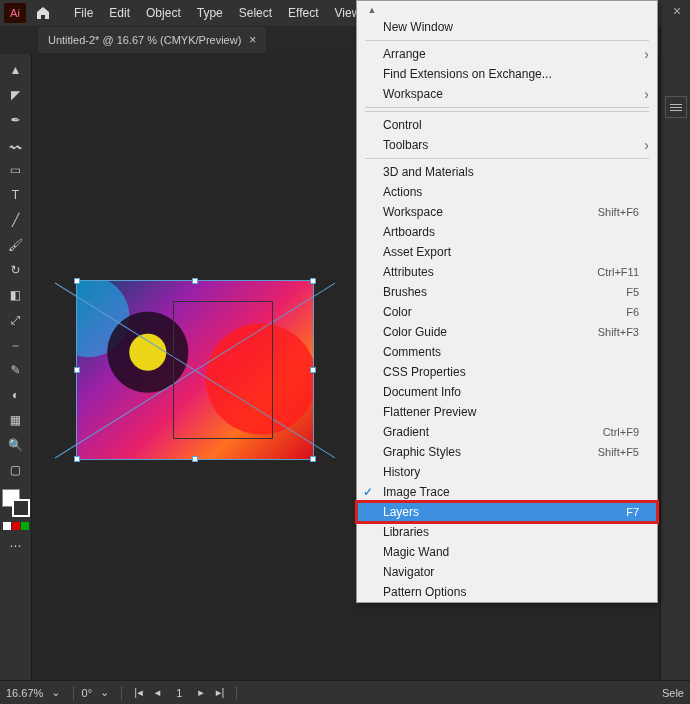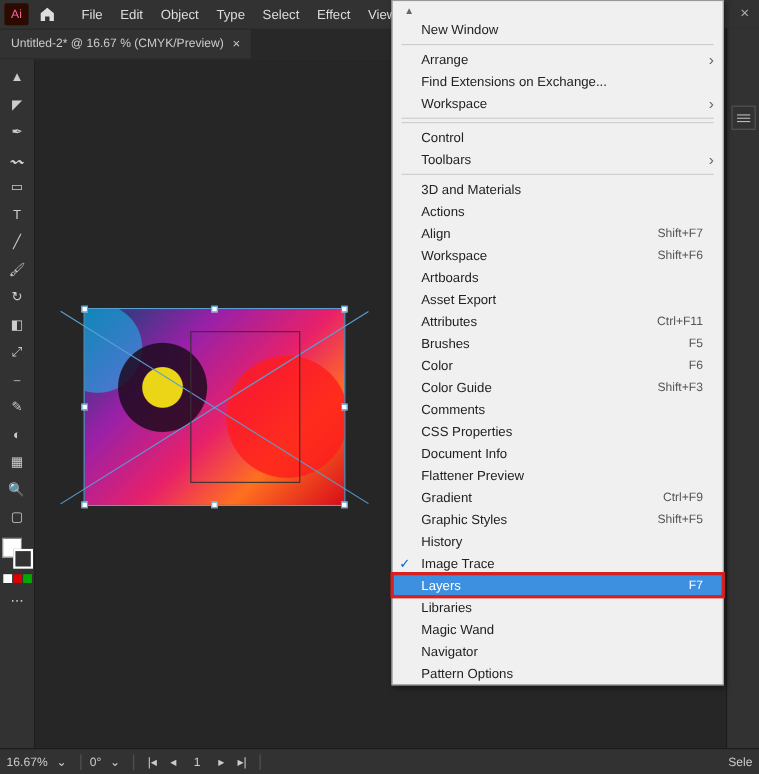--- a/index.html
+++ b/index.html
@@ -7,21 +7,21 @@
   
   
   .menubar { height: 26px; background: #323232; display: flex; align-items: center; padding: 0 4px; color: #ddd; font-size: 12px; }
   .ai-logo { width: 22px; height: 20px; background: #2d0a00; color: #f69; display: flex; align-items: center; justify-content: center; font-weight: normal; font-size: 11px; border-radius: 2px; margin-right: 6px; }
   .home-icon { width: 22px; height: 22px; display: flex; align-items: center; justify-content: center; margin-right: 12px; }
   .menu-item { padding: 4px 8px; cursor: pointer; }
   .menu-item.open { background: #575757; }
   .close-btn { position: absolute; right: 4px; top: 2px; width: 18px; height: 18px; color: #aaa; font-size: 14px; display: flex; align-items: center; justify-content: center; cursor: pointer; }
   
   
-  .tabbar { height: 28px; background: #282828; display: flex; align-items: center; }
+  .tabbar { height: 28px; background: #282828; display: flex; align-items: center; padding-left: 38px; }
   .tab { background: #323232; color: #ccc; font-size: 11px; padding: 6px 10px; display: flex; align-items: center; gap: 8px; }
   .tab .close { font-size: 12px; cursor: pointer; }
   
   
   .main { position: absolute; top: 54px; left: 0; right: 0; bottom: 24px; display: flex; }
   
   
   .toolbar { width: 32px; background: #323232; padding-top: 4px; display: flex; flex-direction: column; align-items: center; gap: 1px; border-right: 1px solid #1c1c1c; }
   .tool { width: 28px; height: 24px; display: flex; align-items: center; justify-content: center; cursor: pointer; color: #ccc; }
   .swatch-group { margin-top: 6px; position: relative; width: 28px; height: 28px; }
@@ -209,24 +209,20 @@
     </div>
     <div class="dd-item dd-sub">
       <span>Toolbars</span>
     </div>
     <div class="dd-sep"></div>
     <div class="dd-item">
       <span>3D and Materials</span>
     </div>
     <div class="dd-item">
       <span>Actions</span>
-    </div>
-    <div class="dd-item">
-      <span>Align</span>
-      <span class="dd-shortcut">Shift+F7</span>
     </div>
     <div class="dd-item">
       <span>Workspace</span>
       <span class="dd-shortcut">Shift+F6</span>
     </div>
     <div class="dd-item">
       <span>Artboards</span>
     </div>
     <div class="dd-item">
       <span>Asset Export</span>

